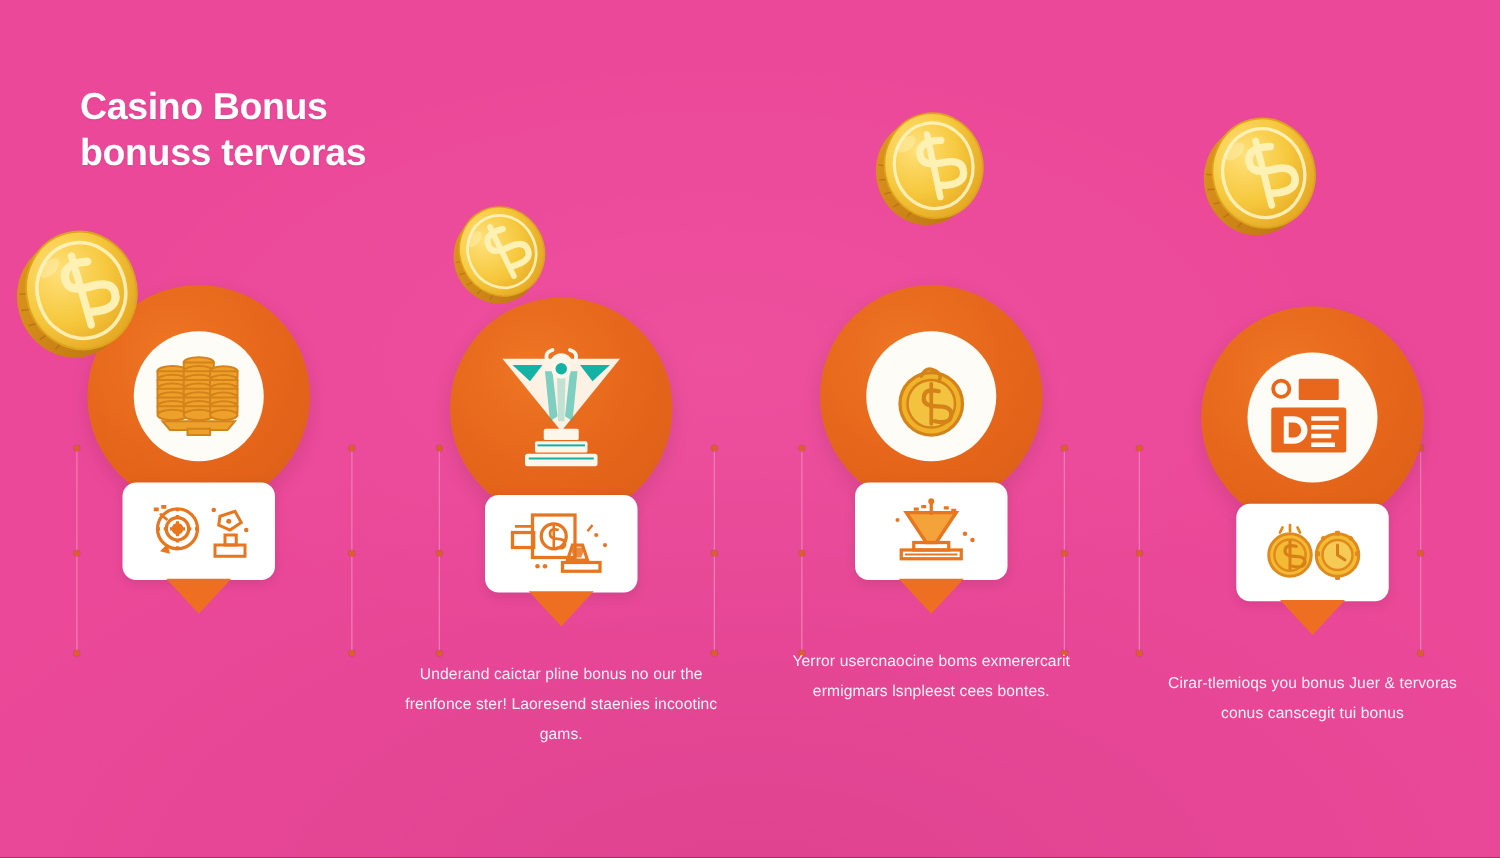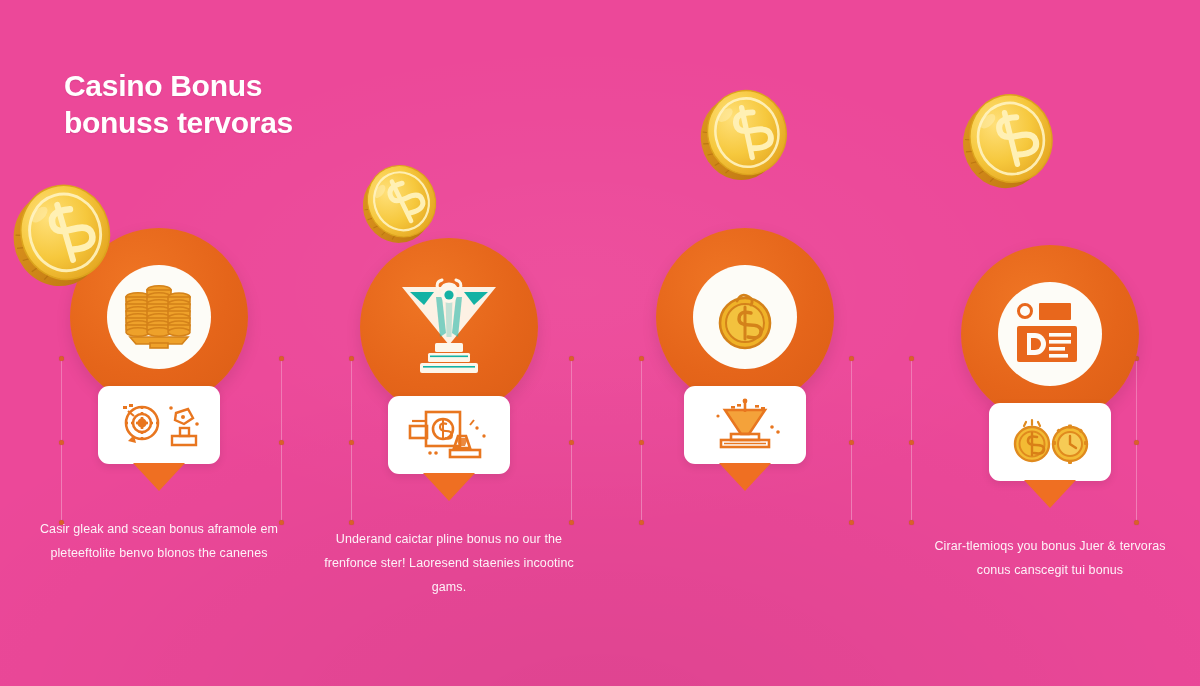--- a/index.html
+++ b/index.html
@@ -266,21 +266,20 @@
         </g>
         <g fill="#e8761f">
           <rect x="9" y="9" width="4" height="3"></rect>
             <rect x="15" y="7" width="4" height="3"></rect>
           <circle cx="57" cy="11" r="1.8"></circle>
             <circle cx="83" cy="27" r="1.8"></circle>
         </g>
       </svg>
     </div>
     <div class="callout-tail"></div>
-    <div class="body-text">Casir gleak and scean bonus aframole em pleteeftolite benvo blonos the canenes</div>
   </div>
 
   <div class="column" style="left:304px;margin-top:10px;">
     <div class="circle-badge">
       <div class="circle-bare">
 
         <svg width="118" height="112" viewBox="0 0 118 112">
           <g fill="#fdf6ea">
             <path d="M12 16 L106 16 L59 74 Z" opacity="0.97"></path>
           </g>
@@ -366,20 +365,21 @@
             <rect x="36" y="8" width="4" height="2.6"></rect>
           <rect x="54" y="9" width="4" height="2.6"></rect>
             <rect x="60" y="11" width="4" height="2.6"></rect>
           <circle cx="71" cy="31" r="1.8"></circle>
             <circle cx="77" cy="36" r="1.8"></circle>
           <circle cx="17" cy="20" r="1.6"></circle>
         </g>
       </svg>
     </div>
     <div class="callout-tail"></div>
+    <div class="body-text">Yerror usercnaocine boms exmerercarit ermigmars lsnpleest cees bontes.</div>
   </div>
 
   <div class="column" style="left:905px;margin-top:17px;">
     <div class="circle-badge">
       <div class="circle-inner-white">
 
         <svg width="82" height="74" viewBox="0 0 82 74">
           <g fill="#e8671c">
             <circle cx="16" cy="14" r="6.5" fill="none" stroke="#e8671c" stroke-width="3"></circle>
             <rect x="30" y="6" width="32" height="17" rx="1"></rect>

